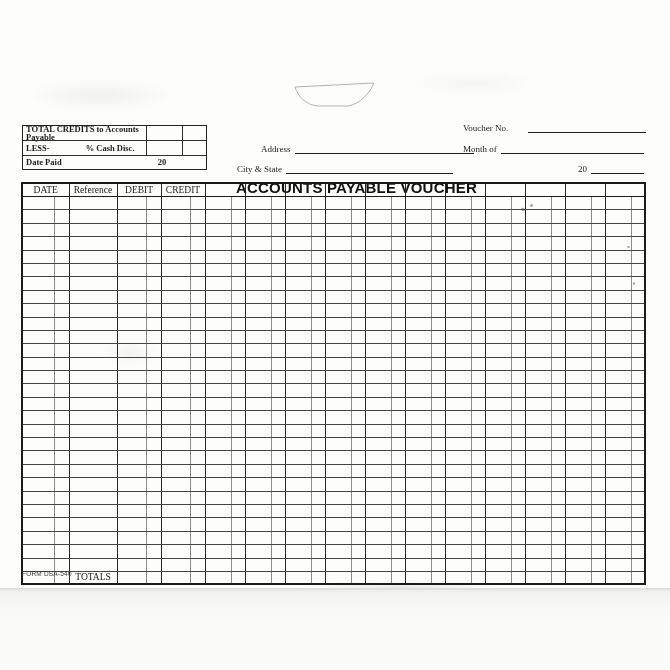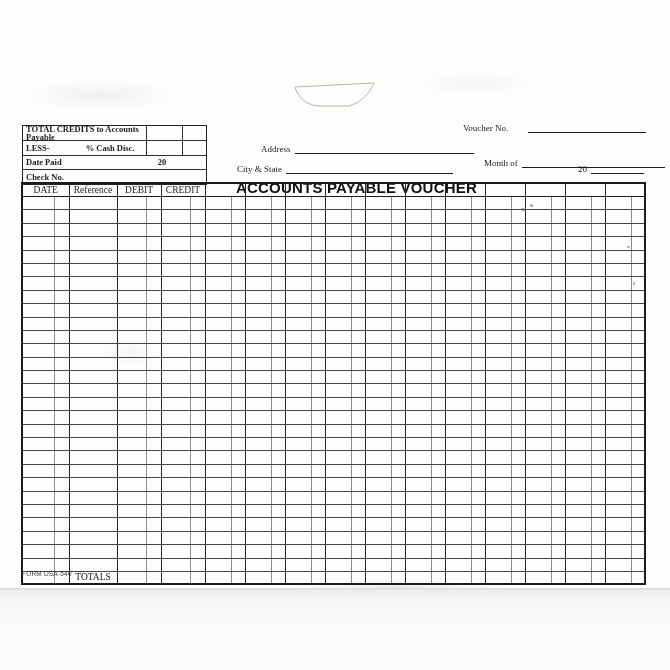--- a/index.html
+++ b/index.html
@@ -107,34 +107,31 @@
       </div>
       <div class="cellw"></div>
       <div class="celln"></div>
     </div>
     <div class="srow">
       <div class="full">
         <span>Date Paid</span>
         <span class="yr">20</span>
       </div>
     </div>
-    <div class="srow">
-      <div class="full">Check No.</div>
-    </div>
   </div>
 
   <div class="field" style="left:463px;top:122px;width:183px;gap:16px;">
     <span class="flabel">Voucher No.</span>
     <span class="fline"></span>
   </div>
   <div class="field" style="left:237px;top:143px;width:213px;margin-left:24px;">
     <span class="flabel">Address</span>
     <span class="fline"></span>
   </div>
-  <div class="field" style="left:484px;top:143px;width:181px;margin-top:14px;">
+  <div class="field" style="left:463px;top:143px;width:181px;">
     <span class="flabel">Month of</span>
     <span class="fline"></span>
   </div>
   <div class="field" style="left:237px;top:163px;width:216px;">
     <span class="flabel">City &amp; State</span>
     <span class="fline"></span>
   </div>
   <div class="field" style="left:578px;top:163px;width:66px;">
     <span class="flabel">20</span>
     <span class="fline"></span>

